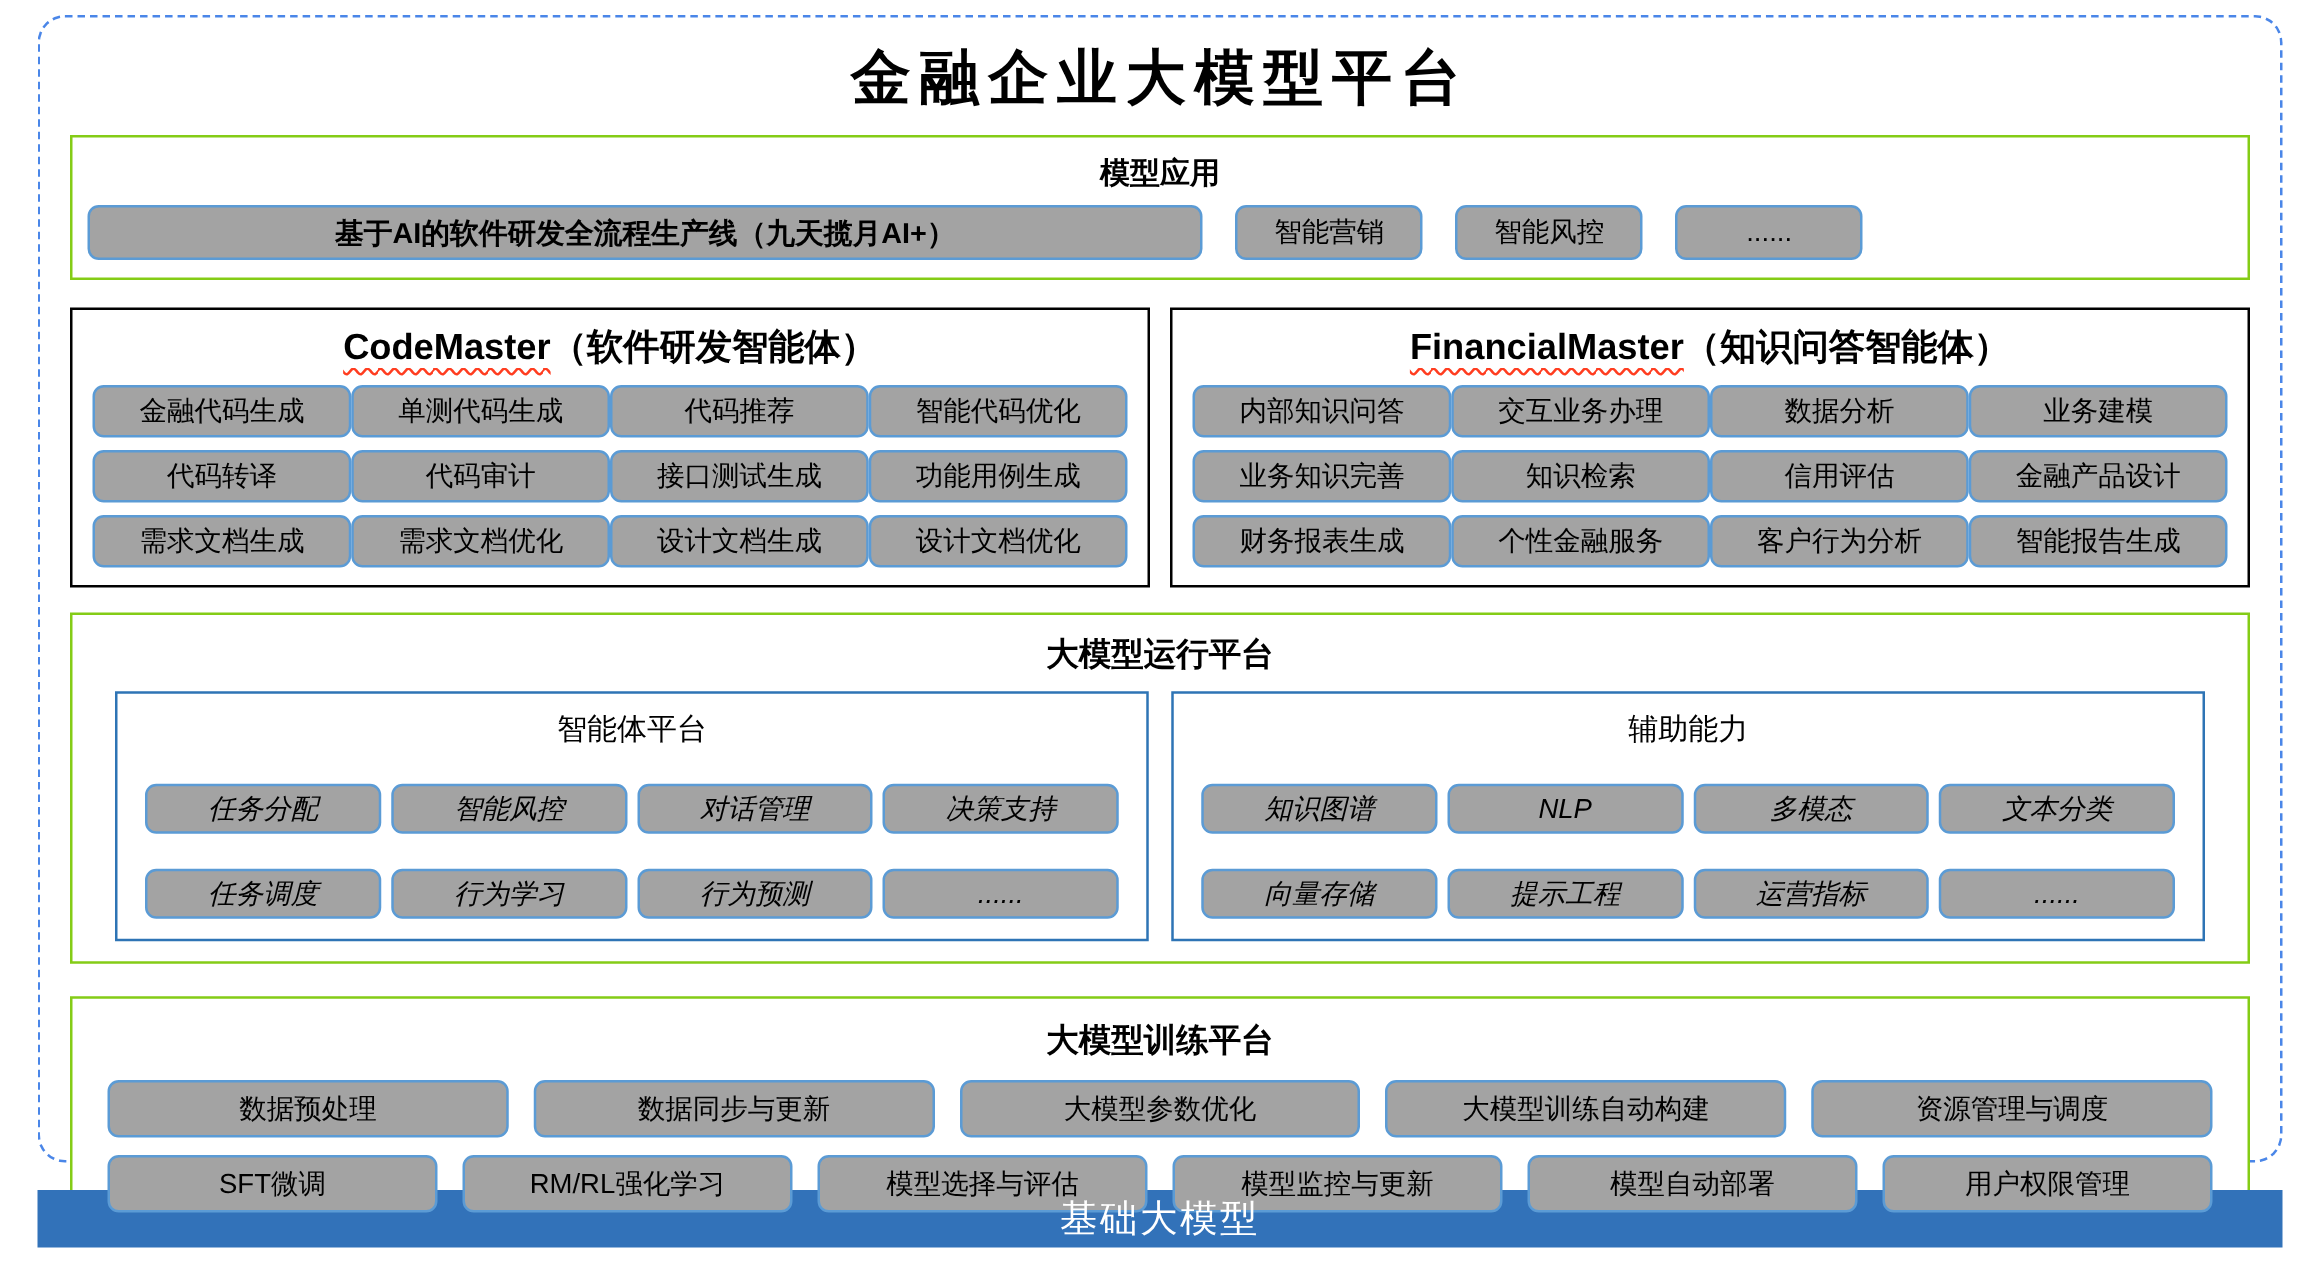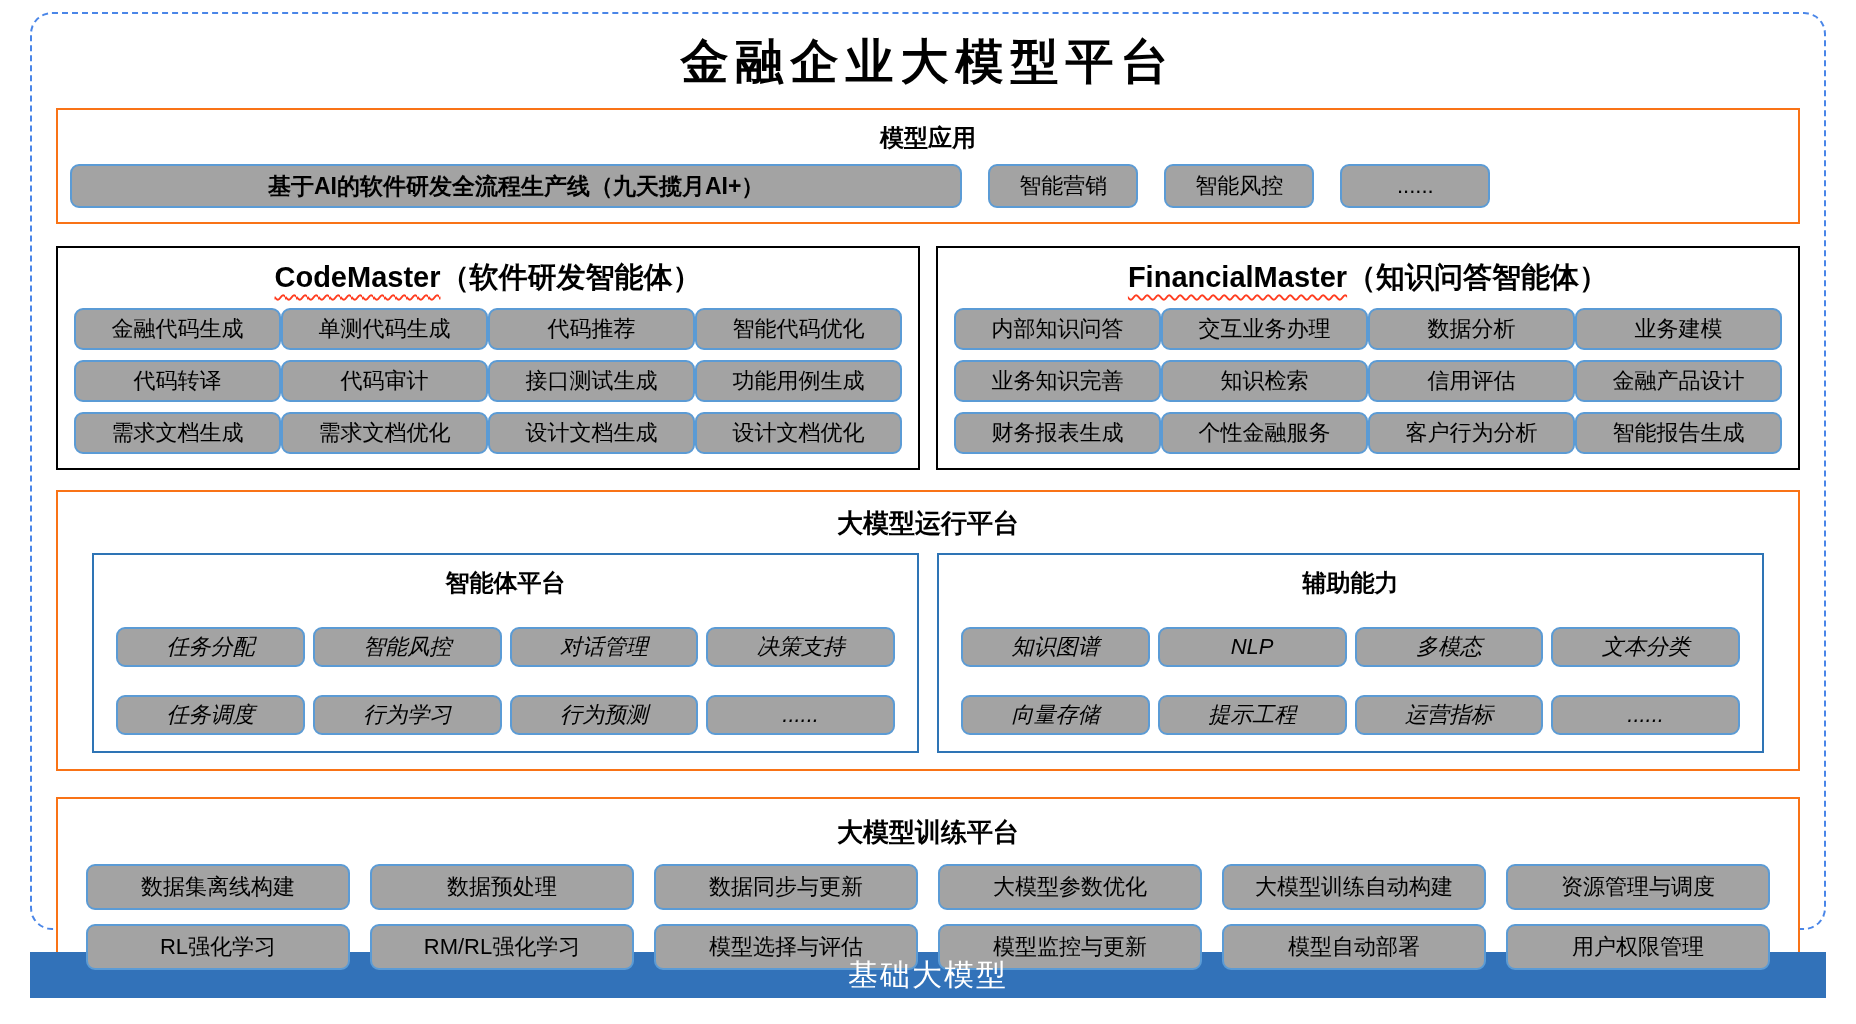--- a/index.html
+++ b/index.html
@@ -21,21 +21,21 @@
   .page-title {
     text-align: center;
     font-family: "DejaVu Serif", "Liberation Serif", serif;
     font-weight: bold;
     font-size: 48px;
     letter-spacing: 7px;
     margin: 6px 0 14px 0;
   }
   
   .section {
-    border: 2px solid #f97316;
+    border: 2px solid #84cc16;
     background: #fff;
   }
   .sec-header {
     text-align: center;
     font-weight: bold;
     font-size: 24px;
     margin: 6px 0 10px 0;
   }
   .pill {
     border: 2px solid #5b9bd5;
@@ -72,21 +72,21 @@
   }
   .grid-row { display: flex; height: 42px; margin-top: 10px; }
   .grid-row .pill { flex: 1; }
   
   .runtime { margin-top: 20px; padding: 6px 34px 16px 34px; }
   .runtime-header { font-size: 26px; margin: 8px 0 12px 0; }
   .sub-wrap { display: flex; gap: 18px; }
   .sub { flex: 1; border: 2px solid #2e74b5; padding: 4px 22px 16px 22px; }
   .sub-header {
     text-align: center;
-    font-weight: bold;
+    font-weight: normal;
     font-size: 24px;
     margin: 8px 0 4px 0;
   }
   .sub .grid-row { gap: 8px; height: 40px; margin-top: 28px; font-style: italic; }
   
   .training { margin-top: 26px; padding: 8px 28px 18px 28px; }
   .training-header { font-size: 26px; margin: 8px 0 12px 0; }
   .training .grid-row { gap: 20px; height: 46px; margin-top: 14px; }
   
   .base-bar {
@@ -205,29 +205,28 @@
             <div class="pill">......</div>
           </div>
       </div>
 
     </div>
   </div>
 
   <div class="section training">
     <div class="sec-header training-header">大模型训练平台</div>
     <div class="grid-row">
-        <div class="pill">数据集离线构建</div>
         <div class="pill">数据预处理</div>
         <div class="pill">数据同步与更新</div>
         <div class="pill">大模型参数优化</div>
         <div class="pill">大模型训练自动构建</div>
         <div class="pill">资源管理与调度</div>
       </div>
     <div class="grid-row">
-        <div class="pill">RL强化学习</div>
+        <div class="pill">SFT微调</div>
         <div class="pill">RM/RL强化学习</div>
         <div class="pill">模型选择与评估</div>
         <div class="pill">模型监控与更新</div>
         <div class="pill">模型自动部署</div>
         <div class="pill">用户权限管理</div>
       </div>
   </div>
 
 </div>
 

